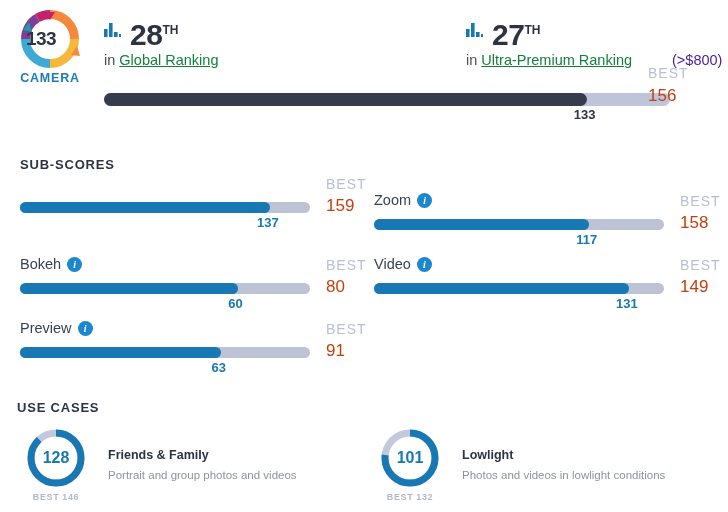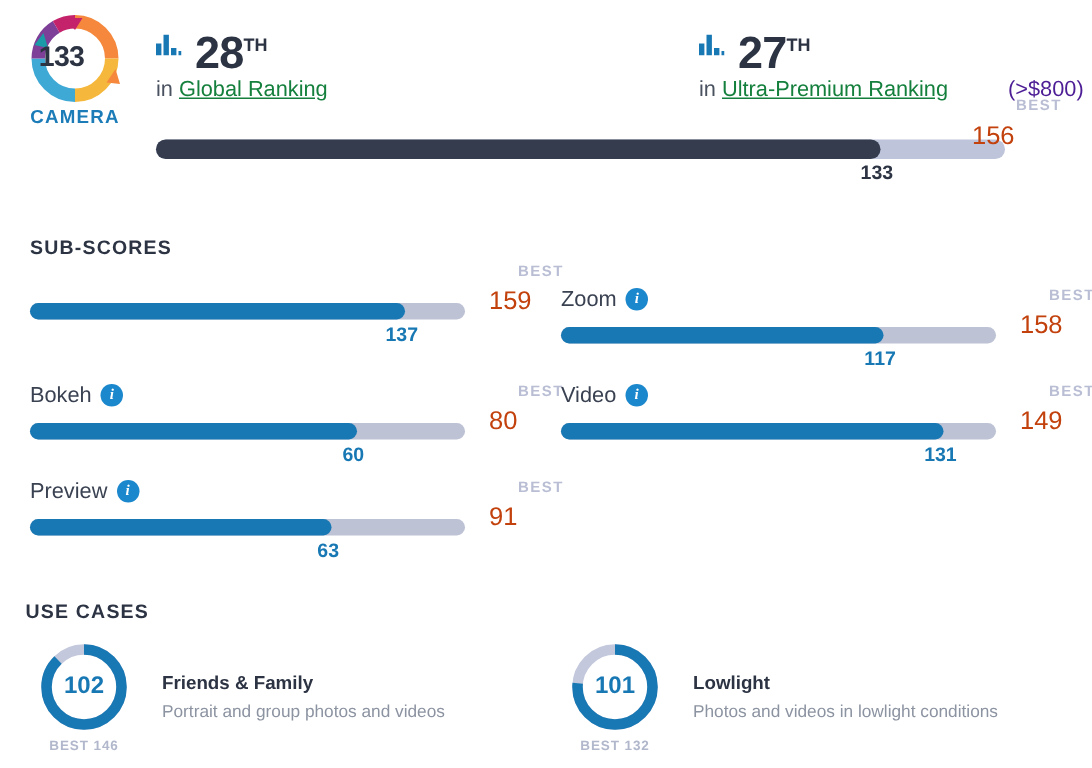--- a/index.html
+++ b/index.html
@@ -66,21 +66,21 @@
     background: #343c4e; border-radius: 7px;
   }
   .ov-value {
     position: absolute; top: 19px; font-size: 13px; font-weight: bold;
     color: #2c3343; transform: translateX(-50%);
   }
   .ov-best {
     position: absolute; right: 0; top: -23px; width: 60px; text-align: left;
   }
   .best-word {
-    font-size: 10px; font-weight: bold; color: #b9bed4; letter-spacing: 1px; text-align: right;
+    font-size: 14px; font-weight: normal; color: #b9bed4; letter-spacing: 1px;
   }
   .best-val { font-size: 17px; color: #c2410c; margin-top: 5px; }
 
   
   .section-title {
     position: absolute; font-size: 13px; font-weight: bold;
     color: #2c3343; letter-spacing: 0.8px;
   }
   #sub-scores-title { left: 20px; top: 157px; }
   #use-cases-title  { left: 17px; top: 400px; }
@@ -265,21 +265,21 @@
     </div>
 
   <div class="section-title" id="use-cases-title">USE CASES</div>
 
   <div class="use-cases" id="use-cases">
       <div class="uc-item" style="left: 20px;">
         <div class="uc-donut">
           <div class="donut-wrap"><svg width="60" height="60" viewBox="0 0 60 60">
               <circle cx="30" cy="30" r="25" fill="none" stroke="#c3c8dc" stroke-width="7"></circle>
               <circle cx="30" cy="30" r="25" fill="none" stroke="#1878b4" stroke-width="7" stroke-dasharray="137.7136505683197 157.07963267948966" transform="rotate(-90 30 30)" stroke-linecap="butt"></circle>
-            </svg><div class="donut-val">102</div></div>
+            </svg><div class="donut-val">128</div></div>
           <div class="uc-best">BEST 146</div>
         </div>
         <div class="uc-text">
           <div class="uc-title">Friends &amp; Family</div>
           <div class="uc-desc">Portrait and group photos and videos</div>
         </div>
       </div>
       <div class="uc-item" style="left: 374px;">
         <div class="uc-donut">
           <div class="donut-wrap"><svg width="60" height="60" viewBox="0 0 60 60">

